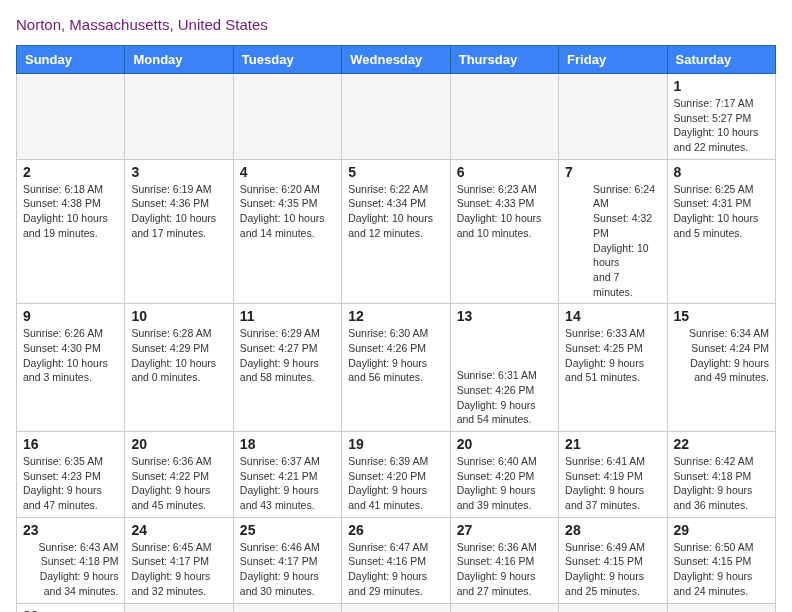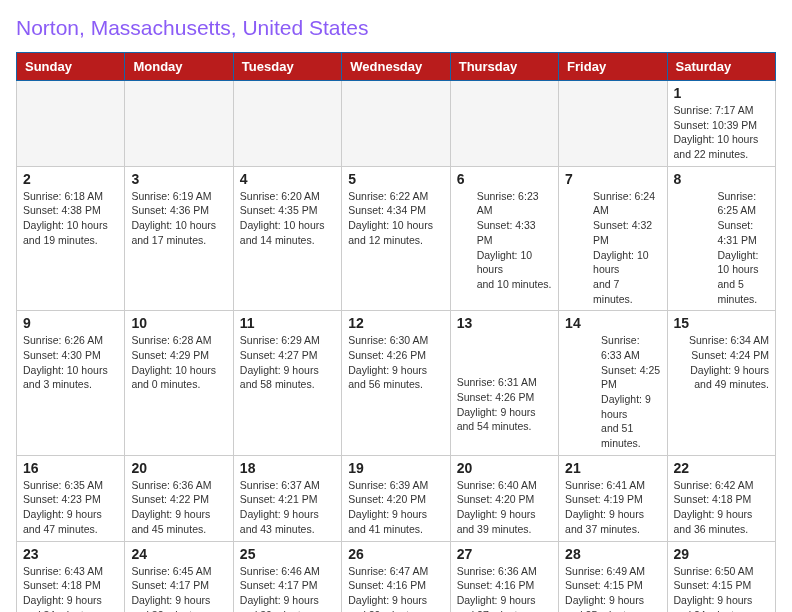--- a/index.html
+++ b/index.html
@@ -28,30 +28,30 @@
     }
     .title-area {
       text-align: right;
     }
     .month-title {
       font-size: 32px;
       font-weight: bold;
       color: #222;
     }
     .location-title {
-      font-size: 21px;
-      color: #8b5cf6;
+      font-size: 15px;
+      color: #701a75;
     }
     .calendar {
       width: 100%;
       border-collapse: collapse;
       border: 1px solid #ccc;
     }
     .calendar th {
-      background: #b91c1c;
+      background: #3b82f6;
       color: #fff;
       font-size: 13px;
       font-weight: bold;
       padding: 6px 8px;
       text-align: left;
       border: 1px solid #1565a8;
     }
     .calendar td {
       border: 1px solid #ccc;
       vertical-align: top;
@@ -109,21 +109,21 @@
   <tr>
         <td class="empty"></td>
         <td class="empty"></td>
         <td class="empty"></td>
         <td class="empty"></td>
         <td class="empty"></td>
         <td class="empty"></td>
         <td>
           <span class="day-number">1</span>
           <div class="day-info" style="white-space: pre-line;">Sunrise: 7:17 AM
-Sunset: 10:39 PM
+Sunset: 5:27 PM
 Daylight: 10 hours
 and 22 minutes.</div>
         </td>
       </tr>
       <tr>
         <td>
           <span class="day-number">2</span>
           <div class="day-info" style="white-space: pre-line;">Sunrise: 6:18 AM
 Sunset: 4:38 PM
 Daylight: 10 hours
@@ -145,35 +145,35 @@
         </td>
         <td>
           <span class="day-number">5</span>
           <div class="day-info" style="white-space: pre-line;">Sunrise: 6:22 AM
 Sunset: 4:34 PM
 Daylight: 10 hours
 and 12 minutes.</div>
         </td>
         <td>
           <span class="day-number">6</span>
-          <div class="day-info" style="white-space: pre-line; margin-left: 20px;">Sunrise: 6:23 AM
+          <div class="day-info" style="white-space: pre-line;">Sunrise: 6:23 AM
 Sunset: 4:33 PM
 Daylight: 10 hours
 and 10 minutes.</div>
         </td>
         <td>
           <span class="day-number">7</span>
           <div class="day-info" style="white-space: pre-line; margin-left: 28px;">Sunrise: 6:24 AM
 Sunset: 4:32 PM
 Daylight: 10 hours
 and 7 minutes.</div>
         </td>
         <td>
           <span class="day-number">8</span>
-          <div class="day-info" style="white-space: pre-line; margin-left: 44px;">Sunrise: 6:25 AM
+          <div class="day-info" style="white-space: pre-line;">Sunrise: 6:25 AM
 Sunset: 4:31 PM
 Daylight: 10 hours
 and 5 minutes.</div>
         </td>
       </tr>
       <tr>
         <td>
           <span class="day-number">9</span>
           <div class="day-info" style="white-space: pre-line;">Sunrise: 6:26 AM
 Sunset: 4:30 PM
@@ -203,21 +203,21 @@
         </td>
         <td>
           <span class="day-number">13</span>
           <div class="day-info" style="white-space: pre-line; margin-top: 44px;">Sunrise: 6:31 AM
 Sunset: 4:26 PM
 Daylight: 9 hours
 and 54 minutes.</div>
         </td>
         <td>
           <span class="day-number">14</span>
-          <div class="day-info" style="white-space: pre-line; margin-left: 36px;">Sunrise: 6:33 AM
+          <div class="day-info" style="white-space: pre-line;">Sunrise: 6:33 AM
 Sunset: 4:25 PM
 Daylight: 9 hours
 and 51 minutes.</div>
         </td>
         <td>
           <span class="day-number">15</span>
           <div class="day-info" style="white-space: pre-line; text-align: right;">Sunrise: 6:34 AM
 Sunset: 4:24 PM
 Daylight: 9 hours
 and 49 minutes.</div>
@@ -270,21 +270,21 @@
           <span class="day-number">22</span>
           <div class="day-info" style="white-space: pre-line;">Sunrise: 6:42 AM
 Sunset: 4:18 PM
 Daylight: 9 hours
 and 36 minutes.</div>
         </td>
       </tr>
       <tr>
         <td>
           <span class="day-number">23</span>
-          <div class="day-info" style="white-space: pre-line;">Sunrise: 6:43 AM
+          <div class="day-info" style="white-space: pre-line; text-align: right;">Sunrise: 6:43 AM
 Sunset: 4:18 PM
 Daylight: 9 hours
 and 34 minutes.</div>
         </td>
         <td>
           <span class="day-number">24</span>
           <div class="day-info" style="white-space: pre-line;">Sunrise: 6:45 AM
 Sunset: 4:17 PM
 Daylight: 9 hours
 and 32 minutes.</div>

